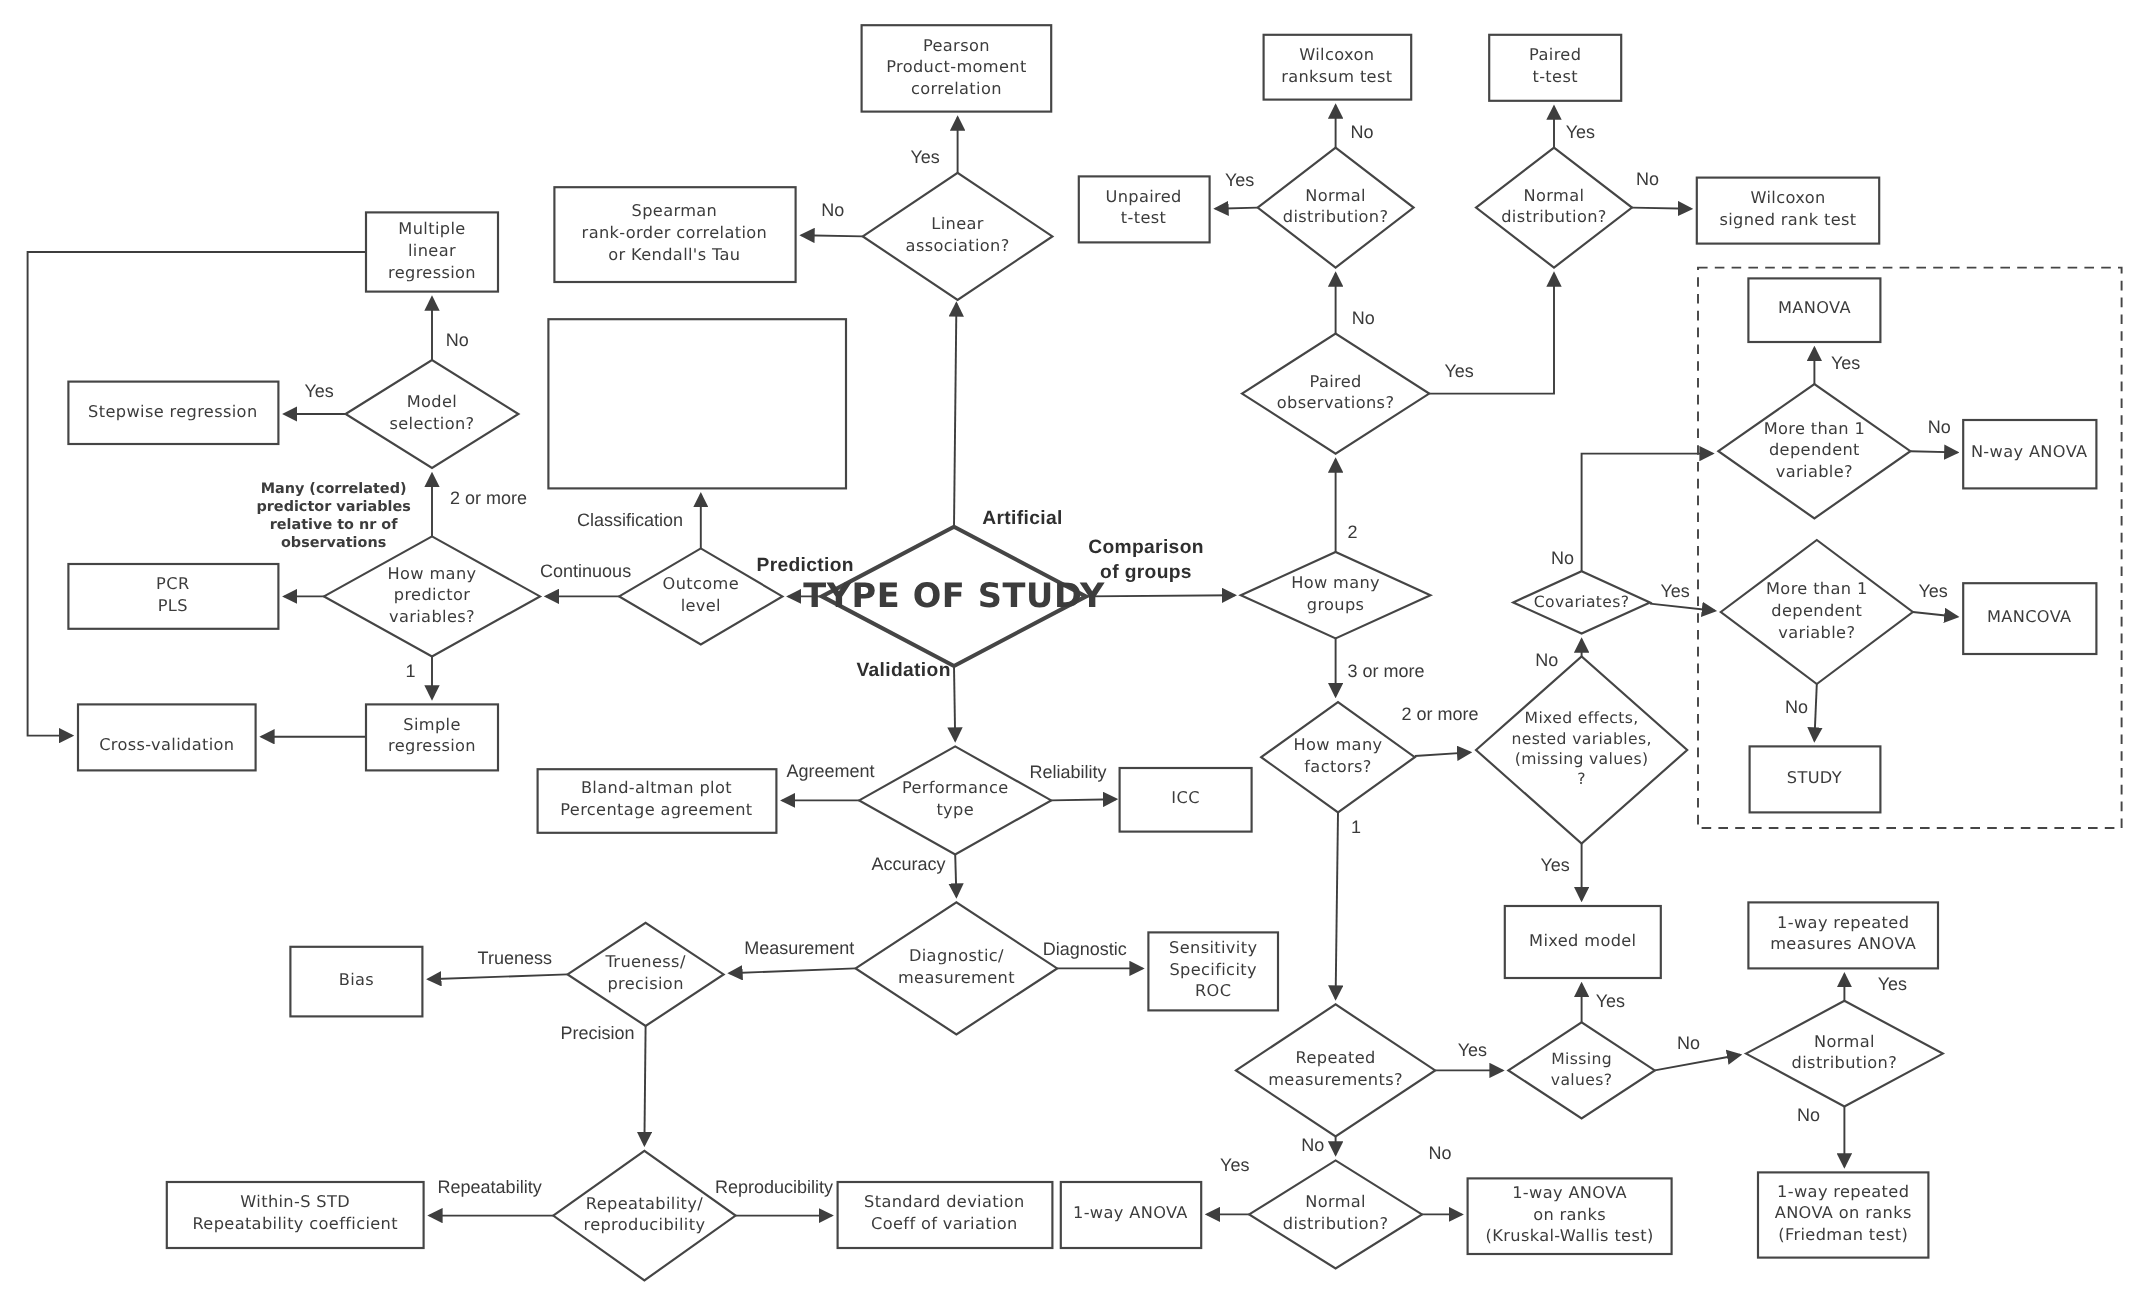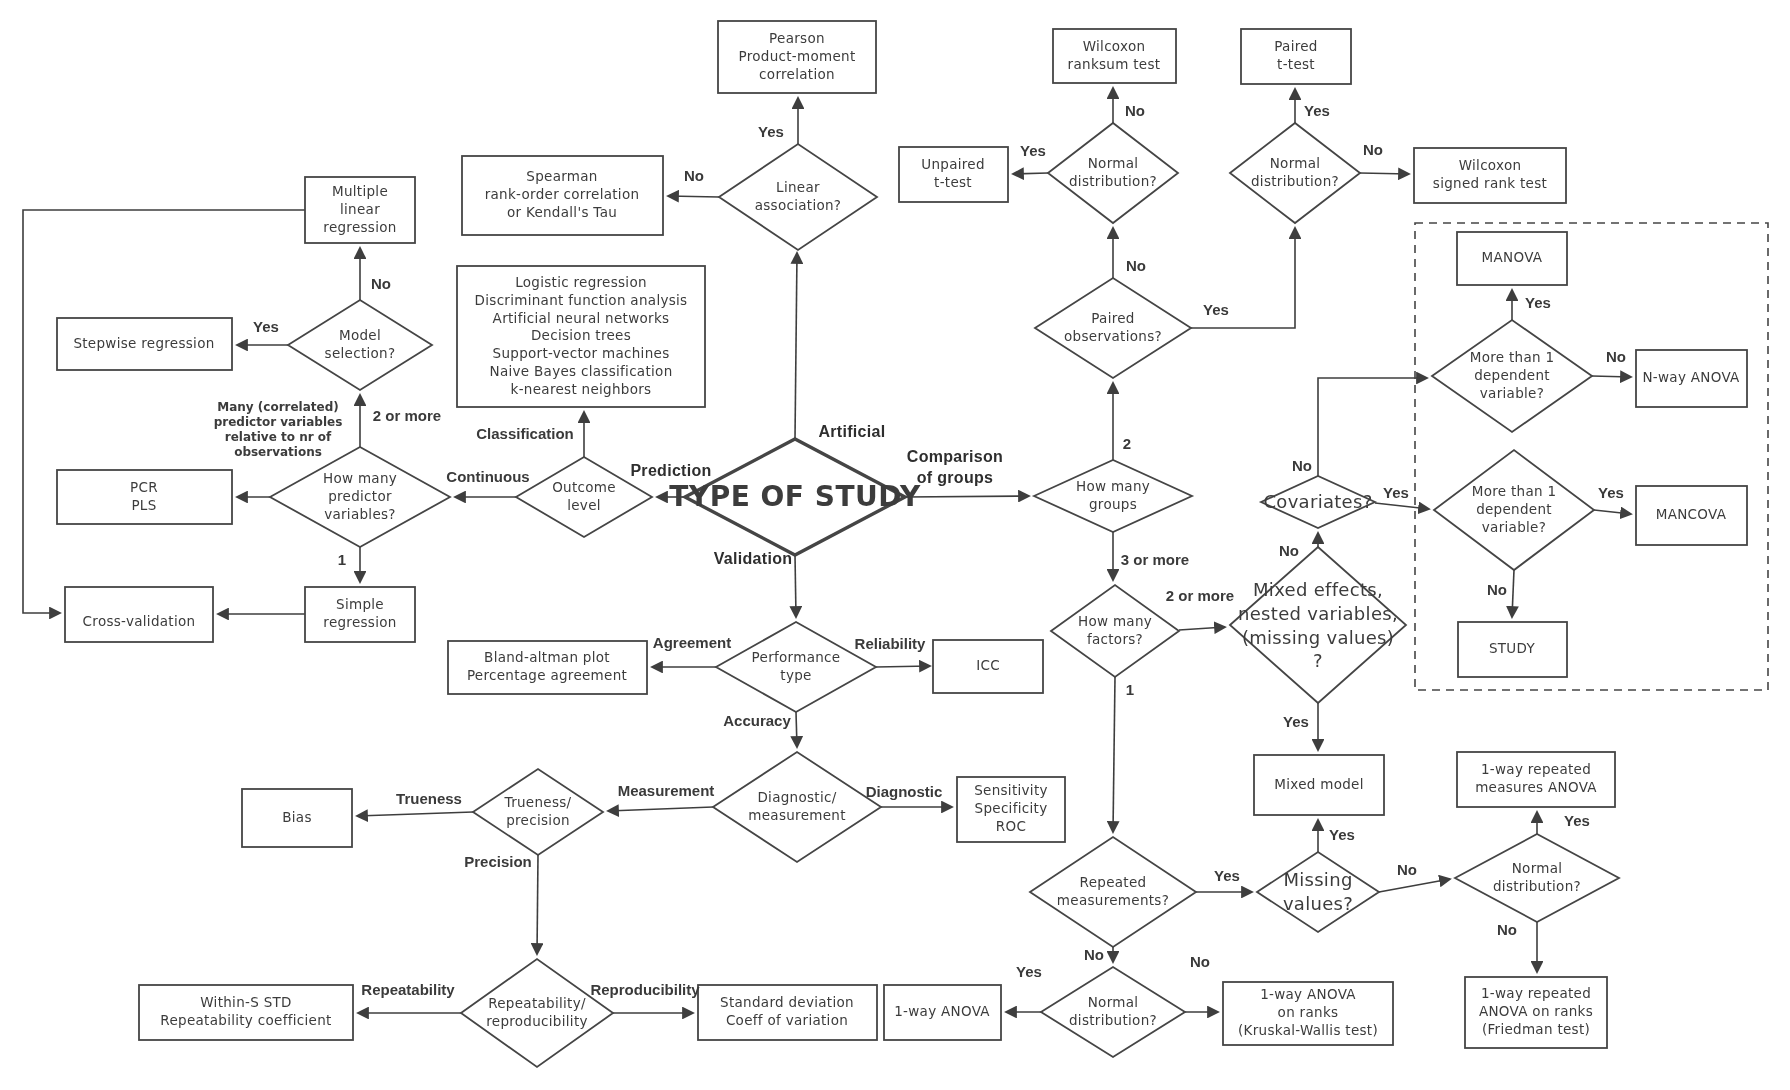--- a/index.html
+++ b/index.html
@@ -3,23 +3,23 @@
 <meta charset="utf-8">
 <style>
   html,body{margin:0;padding:0;background:#ffffff;}
   .canvas{position:relative;width:1790px;height:1090px;background:#fff;overflow:hidden;
           font-family:"DejaVu Sans",sans-serif;color:#3c3c3c;}
   .canvas svg{position:absolute;left:0;top:0;}
   .t{position:absolute;transform:translate(-50%,-50%);text-align:center;white-space:pre-line;
      font-size:13.5px;line-height:1.32;letter-spacing:.3px;color:#3c3c3c;}
   .box{font-size:13.5px;}
   .big{font-size:28px;font-weight:bold;letter-spacing:.5px;}
-  .sm{font-size:18px;}
+  .sm{font-size:13px;}
   .xs{font-size:12px;font-weight:bold;line-height:1.25;letter-spacing:0;text-align:center;}
-  .lbl{font-family:"Liberation Sans",sans-serif;font-size:15px;letter-spacing:0;color:#3a3a3a;font-weight:bold;}
+  .lbl{font-family:"Liberation Sans",sans-serif;font-size:15px;letter-spacing:0;color:#3a3a3a;}
   .b{font-family:"Liberation Sans",sans-serif;font-size:16px;font-weight:bold;color:#2e2e2e;}
   .note{font-size:13.5px;}
   svg .edge{stroke:#3e3e3e;stroke-width:1.6;fill:none;}
   svg .shape{stroke:#454545;stroke-width:1.8;fill:#ffffff;}
   svg .thick{stroke-width:3.4;}
   svg .dash{stroke:#454545;stroke-width:1.6;fill:none;stroke-dasharray:8 6;}
 </style>
 </head>
 <body>
 
@@ -162,27 +162,20 @@
 <div class="t box" style="left:1512px;top:649px">STUDY</div>
 <div class="t box" style="left:360px;top:210px">Multiple
 linear
 regression</div>
 <div class="t box" style="left:144px;top:344px">Stepwise regression</div>
 <div class="t box" style="left:144px;top:497px">PCR
 PLS</div>
 <div class="t box" style="left:139px;top:622px">Cross-validation</div>
 <div class="t box" style="left:360px;top:614px">Simple
 regression</div>
-<div class="t box" style="left:581px;top:336px">Logistic regression
-Discriminant function analysis
-Artificial neural networks
-Decision trees
-Support-vector machines
-Naive Bayes classification
-k-nearest neighbors</div>
 <div class="t box" style="left:547px;top:667px">Bland-altman plot
 Percentage agreement</div>
 <div class="t box" style="left:988px;top:666px">ICC</div>
 <div class="t box" style="left:1011px;top:809px">Sensitivity
 Specificity
 ROC</div>
 <div class="t box" style="left:297px;top:818px">Bias</div>
 <div class="t box" style="left:246px;top:1012px">Within-S STD
 Repeatability coefficient</div>
 <div class="t box" style="left:787px;top:1012px">Standard deviation

